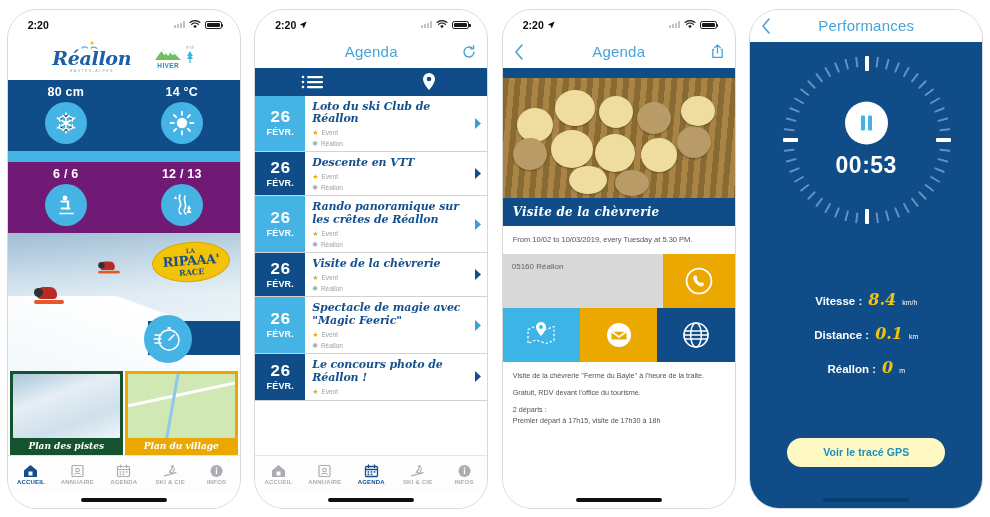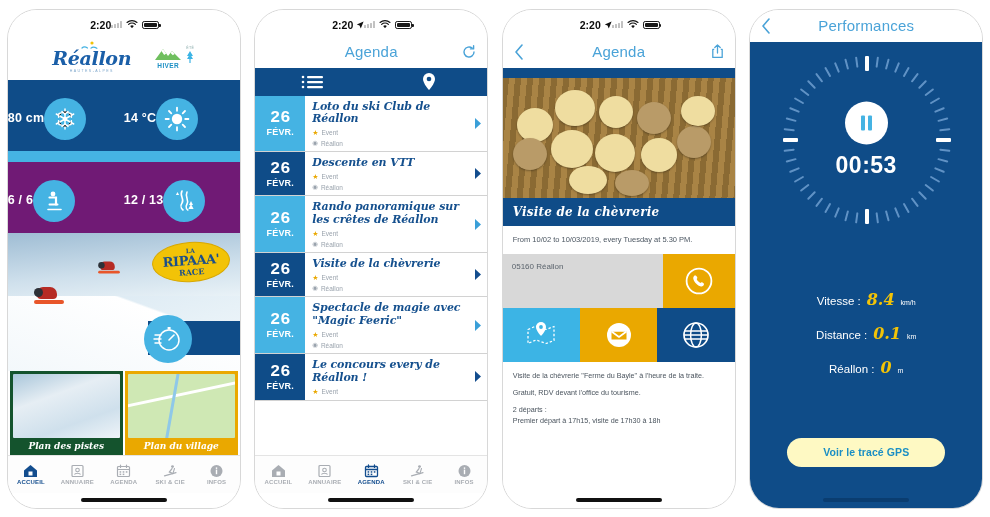--- a/index.html
+++ b/index.html
@@ -18,21 +18,21 @@
     border-radius: 30px;
     border: 1px solid #d8d8d8;
     position: relative;
     overflow: hidden;
     display: flex; flex-direction: column;
   }
 
   
   .statusbar {
     height: 26px; flex: none;
-    display: flex; align-items: center; justify-content: center;
+    display: flex; align-items: center; justify-content: space-between;
     padding: 4px 18px 0 20px;
     font-size: 10.5px; font-weight: bold; color: #0b0b0b;
     background: #fff;
   }
   .sb-left { display: flex; align-items: center; gap: 3px; }
   .loc-arrow { width: 8px; height: 8px; display: inline-block; }
   .sb-right { display: flex; align-items: center; gap: 4px; }
   .sig { display: flex; align-items: flex-end; gap: 1px; height: 7px; }
   .sig i { width: 2px; background: #c2c2c2; display: block; border-radius: .5px; }
   .sig i:nth-child(1){height:3px}.sig i:nth-child(2){height:4px}
@@ -76,21 +76,21 @@
   .brand { display: flex; flex-direction: column; align-items: center; line-height: 1; }
   .brand-name { font-family: "DejaVu Serif", serif; font-style: italic; font-weight: bold; font-size: 19px; color: #1b5fa8; letter-spacing: -.3px; }
   .brand-sub { font-size: 3.6px; letter-spacing: 1.4px; color: #7fa8cc; margin-top: 2px; }
   .season { display: flex; align-items: flex-start; gap: 2px; }
   .season-box { display: flex; flex-direction: column; align-items: center; }
   .season-label { font-size: 6.5px; font-weight: bold; color: #1b8fc4; letter-spacing: .4px; margin-top: 1px; }
   .season-alt { font-size: 3.6px; color: #8aa; letter-spacing: .3px; }
 
   .weather { flex: none; background: #0f4c88; }
   .wrow { display: flex; height: 71px; position: relative; }
-  .wcell { flex: 1; display: flex; flex-direction: row; align-items: center; padding-top: 5px; position: relative; }
+  .wcell { flex: 1; display: flex; flex-direction: column; align-items: center; padding-top: 5px; position: relative; }
   .wval { font-size: 12.5px; font-weight: bold; color: #fff; letter-spacing: .2px; }
   .wcirc {
     width: 42px; height: 42px; border-radius: 50%;
     background: #45b3e3; margin-top: 3px;
     display: flex; align-items: center; justify-content: center;
     position: relative; z-index: 2;
   }
   .wsep { height: 11px; background: #45b3e3; position: relative; }
   .wrow.second { background: #701a75; }
 
@@ -180,21 +180,21 @@
   .tick { position: absolute; left: 50%; top: 0; width: 2px; height: 84px; transform-origin: 50% 100%; }
   .tick i { display: block; width: 100%; background: #6e9fd0; border-radius: 1px; }
   .tick.major i { width: 4px; margin-left: -1px; background: #ffffff; height: 15px; }
   .tick.minor i { height: 11px; opacity: .85; }
   .dial-center { position: absolute; left: 0; right: 0; top: 50%; transform: translateY(-50%); display: flex; flex-direction: column; align-items: center; }
   .play-btn { width: 43px; height: 43px; border-radius: 50%; background: #fff; display: flex; align-items: center; justify-content: center; }
   .pause-bar { width: 4px; height: 15px; background: #45b3e3; border-radius: 1px; }
   .timer { margin-top: 7px; font-size: 23px; font-weight: bold; color: #fff; letter-spacing: .5px; }
   .stats { width: 100%; flex: 1 1 auto; display: flex; flex-direction: column; justify-content: center; align-items: center; gap: 15px; padding: 6px 0 0; min-height: 0; }
   .stat { display: flex; align-items: baseline; gap: 6px; }
-  .stat-label { font-size: 11.5px; font-weight: normal; color: #fff; }
+  .stat-label { font-size: 11.5px; font-weight: bold; color: #fff; }
   .stat-val { font-family: "DejaVu Serif", serif; font-style: italic; font-weight: bold; font-size: 16px; color: #f2c307; }
   .stat-unit { font-size: 7px; color: #fff; }
   .gps-btn { flex: none; margin: 0 auto 14px; width: 158px; height: 29px; border-radius: 15px; background: #fef9c3; display: flex; align-items: center; justify-content: center; font-size: 10.5px; font-weight: bold; color: #1b8fc4; letter-spacing: .1px; }
 </style>
 </head>
 <body>
 
 <div class="gallery">
 
   <div class="slot">
@@ -572,21 +572,21 @@
                 <path d="M1 0l6 5.5L1 11z" fill="#3a9fd8"></path>
               </svg>
         </div>
       </div>
       <div class="ev">
         <div class="ev-date dark">
           <div class="ev-day">26</div>
           <div class="ev-mon">FÉVR.</div>
         </div>
         <div class="ev-body">
-          <div class="ev-title">Le concours every de Réallon !</div>
+          <div class="ev-title">Le concours photo de Réallon !</div>
           <div class="ev-meta">
                 <span class="star">★</span>
                 <span>Event</span>
               </div>
         </div>
         <div class="ev-arrow">
           <svg width="8" height="11" viewBox="0 0 8 11">
                 <path d="M1 0l6 5.5L1 11z" fill="#134d8e"></path>
               </svg>
         </div>

